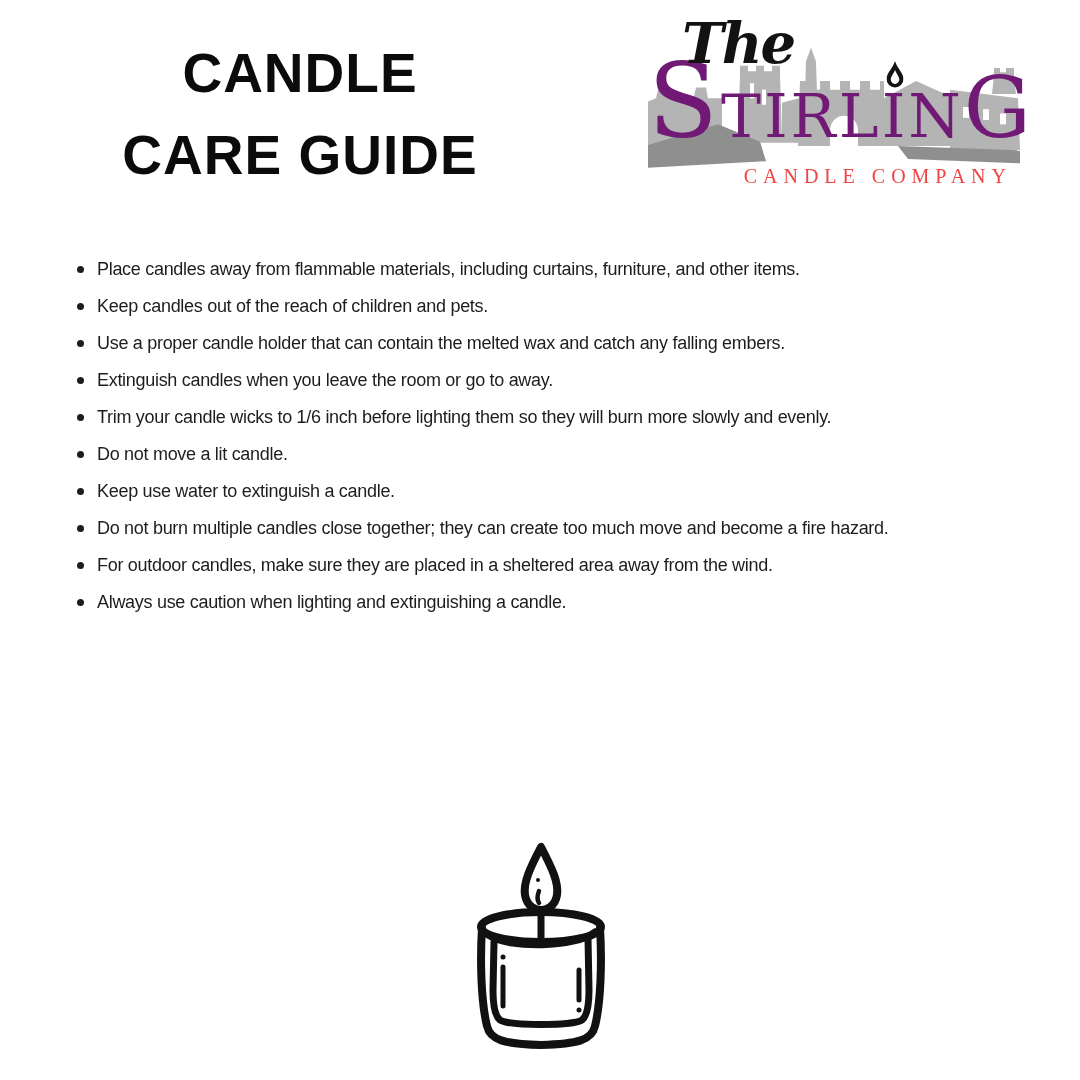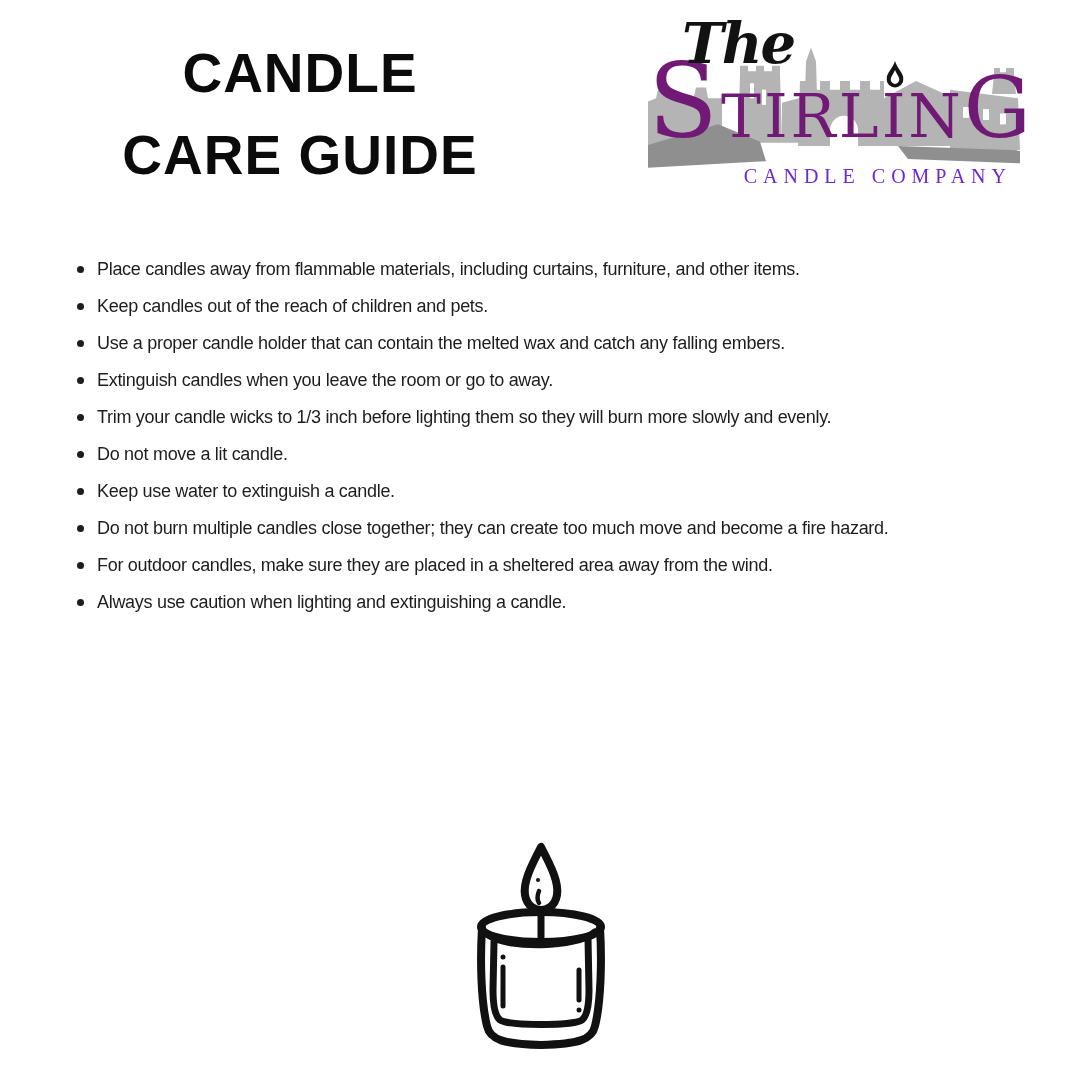--- a/index.html
+++ b/index.html
@@ -30,21 +30,21 @@
     font-family:"DejaVu Serif",serif;letter-spacing:3px;white-space:nowrap;
   }
   .ls{font-size:102px;}
   .lm{font-size:60px;}
   .lg{font-size:84px;}
   .li-wrap{position:relative;display:inline-block;}
   .logo-flame{position:absolute;left:50%;top:-27px;transform:translateX(-50%);width:17px;height:27px;}
   .logo-sub{
     position:absolute;right:8px;top:147px;z-index:3;
     font-family:"Liberation Serif",serif;font-size:20px;letter-spacing:6px;
-    color:#6d28d9;white-space:nowrap;
+    color:#ef4444;white-space:nowrap;
   }
 
   
   .tips{
     position:absolute;left:60px;top:251px;width:952px;
     margin:0;padding:0;list-style:none;
     font-size:18px;line-height:37px;letter-spacing:-0.3px;color:#1d1d1d;
   }
   .tips li{position:relative;padding-left:37px;}
   .tips li::before{
@@ -111,21 +111,21 @@
           </svg><span class="lm">I</span></span><span class="lm">N</span><span class="lg">G</span></div>
 
     <div class="logo-sub">CANDLE COMPANY</div>
   </div>
 
   <ul class="tips">
     <li>Place candles away from flammable materials, including curtains, furniture, and other items.</li>
     <li>Keep candles out of the reach of children and pets.</li>
     <li>Use a proper candle holder that can contain the melted wax and catch any falling embers.</li>
     <li>Extinguish candles when you leave the room or go to away.</li>
-    <li>Trim your candle wicks to 1/3 inch before lighting them so they will burn more slowly and evenly.</li>
+    <li>Trim your candle wicks to 1/6 inch before lighting them so they will burn more slowly and evenly.</li>
     <li>Do not move a lit candle.</li>
     <li>Keep use water to extinguish a candle.</li>
     <li>Do not burn multiple candles close together; they can create too much move and become a fire hazard.</li>
     <li>For outdoor candles, make sure they are placed in a sheltered area away from the wind.</li>
     <li>Always use caution when lighting and extinguishing a candle.</li>
   </ul>
 
   <svg class="candle" viewBox="0 0 250 250" fill="none" stroke="#111111" stroke-linecap="round" stroke-linejoin="round" aria-hidden="true">
 
     <path stroke-width="8" d="M111 17 C100 38 93 53 95 65 C97 77 106 80 111 80 C116 80 125 77 127 65 C129 53 122 38 111 17 Z"></path>

